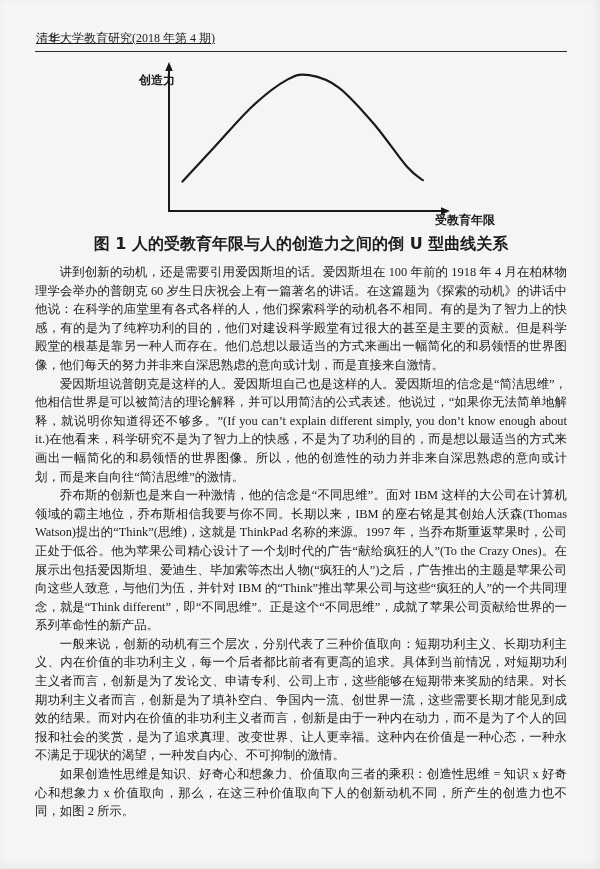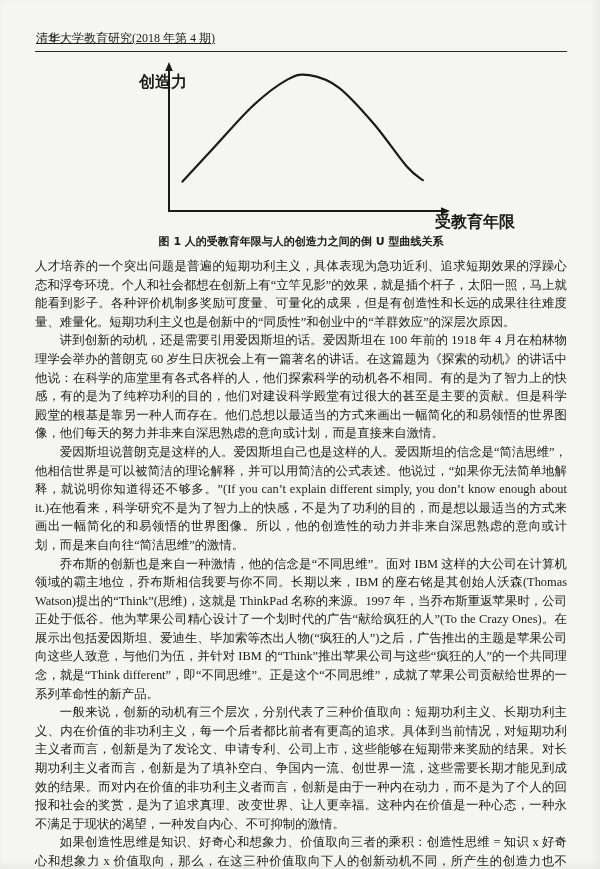--- a/index.html
+++ b/index.html
@@ -47,31 +47,31 @@
     margin-top: 10px;
   }
   .figure-svg {
     position: absolute;
     left: 128px;
     top: 0;
   }
   .axis-label {
     position: absolute;
     font-family: "DejaVu Sans", "Liberation Sans", sans-serif;
-    font-size: 16px;
+    font-size: 12px;
     font-weight: bold;
     color: #1a1a1a;
     white-space: nowrap;
   }
   .y-axis-label { left: 104px; top: 10px; }
   .x-axis-label { left: 376px; top: 150px; margin-left: 24px; }
   .figure-caption {
     text-align: center;
     font-family: "DejaVu Sans", "Liberation Sans", sans-serif;
-    font-size: 11px;
+    font-size: 16px;
     font-weight: bold;
     margin: 2px 0 8px 0;
   }
   
   .article {
     font-size: 12.4px;
     line-height: 18.6px;
     text-align: justify;
     text-justify: inter-ideograph;
   }
@@ -103,21 +103,20 @@
       <polygon points="287,149 278,145.2 278,152.8" fill="#1a1a1a"></polygon>
 
       <path id="figure-curve" d="M 19.5 119.6 C 24.9 113.8, 40.2 97.2, 51.9 84.6 C 63.6 72.0, 77.6 55.2, 89.7 44.0 C 101.8 32.8, 115.3 22.5, 124.8 17.4 C 134.3 12.3, 137.8 11.8, 146.4 13.2 C 155.0 14.6, 165.3 17.6, 176.1 25.8 C 186.9 34.0, 199.9 49.1, 211.2 62.2 C 222.4 75.3, 235.5 94.9, 243.6 104.2 C 251.7 113.5, 257.1 115.9, 259.8 118.2" fill="none" stroke="#1a1a1a" stroke-width="2.2" stroke-linecap="round"></path>
     </svg>
     <span class="axis-label y-axis-label">创造力</span>
     <span class="axis-label x-axis-label">受教育年限</span>
   </div>
   <div class="figure-caption">图 1  人的受教育年限与人的创造力之间的倒 U 型曲线关系</div>
 
   <div class="article">
-    <p>人才培养的一个突出问题是普遍的短期功利主义，具体表现为急功近利、追求短期效果的浮躁心态和浮夸环境。个人和社会都想在创新上有“立竿见影”的效果，就是插个杆子，太阳一照，马上就能看到影子。各种评价机制多奖励可度量、可量化的成果，但是有创造性和长远的成果往往难度量、难量化。短期功利主义也是创新中的“同质性”和创业中的“羊群效应”的深层次原因。</p>
     <p class="indent">讲到创新的动机，还是需要引用爱因斯坦的话。爱因斯坦在 100 年前的 1918 年 4 月在柏林物理学会举办的普朗克 60 岁生日庆祝会上有一篇著名的讲话。在这篇题为《探索的动机》的讲话中他说：在科学的庙堂里有各式各样的人，他们探索科学的动机各不相同。有的是为了智力上的快感，有的是为了纯粹功利的目的，他们对建设科学殿堂有过很大的甚至是主要的贡献。但是科学殿堂的根基是靠另一种人而存在。他们总想以最适当的方式来画出一幅简化的和易领悟的世界图像，他们每天的努力并非来自深思熟虑的意向或计划，而是直接来自激情。</p>
     <p class="indent">爱因斯坦说普朗克是这样的人。爱因斯坦自己也是这样的人。爱因斯坦的信念是“简洁思维”，他相信世界是可以被简洁的理论解释，并可以用简洁的公式表述。他说过，“如果你无法简单地解释，就说明你知道得还不够多。”(If you can’t explain different simply, you don’t know enough about it.)在他看来，科学研究不是为了智力上的快感，不是为了功利的目的，而是想以最适当的方式来画出一幅简化的和易领悟的世界图像。所以，他的创造性的动力并非来自深思熟虑的意向或计划，而是来自向往“简洁思维”的激情。</p>
     <p class="indent">乔布斯的创新也是来自一种激情，他的信念是“不同思维”。面对 IBM 这样的大公司在计算机领域的霸主地位，乔布斯相信我要与你不同。长期以来，IBM 的座右铭是其创始人沃森(Thomas Watson)提出的“Think”(思维)，这就是 ThinkPad 名称的来源。1997 年，当乔布斯重返苹果时，公司正处于低谷。他为苹果公司精心设计了一个划时代的广告“献给疯狂的人”(To the Crazy Ones)。在展示出包括爱因斯坦、爱迪生、毕加索等杰出人物(“疯狂的人”)之后，广告推出的主题是苹果公司向这些人致意，与他们为伍，并针对 IBM 的“Think”推出苹果公司与这些“疯狂的人”的一个共同理念，就是“Think different”，即“不同思维”。正是这个“不同思维”，成就了苹果公司贡献给世界的一系列革命性的新产品。</p>
     <p class="indent">一般来说，创新的动机有三个层次，分别代表了三种价值取向：短期功利主义、长期功利主义、内在价值的非功利主义，每一个后者都比前者有更高的追求。具体到当前情况，对短期功利主义者而言，创新是为了发论文、申请专利、公司上市，这些能够在短期带来奖励的结果。对长期功利主义者而言，创新是为了填补空白、争国内一流、创世界一流，这些需要长期才能见到成效的结果。而对内在价值的非功利主义者而言，创新是由于一种内在动力，而不是为了个人的回报和社会的奖赏，是为了追求真理、改变世界、让人更幸福。这种内在价值是一种心态，一种永不满足于现状的渴望，一种发自内心、不可抑制的激情。</p>
     <p class="indent">如果创造性思维是知识、好奇心和想象力、价值取向三者的乘积：创造性思维 = 知识 x 好奇心和想象力 x 价值取向，那么，在这三种价值取向下人的创新动机不同，所产生的创造力也不同，如图 2 所示。</p>
   </div>
 
 </div>
 
 </body></html>

